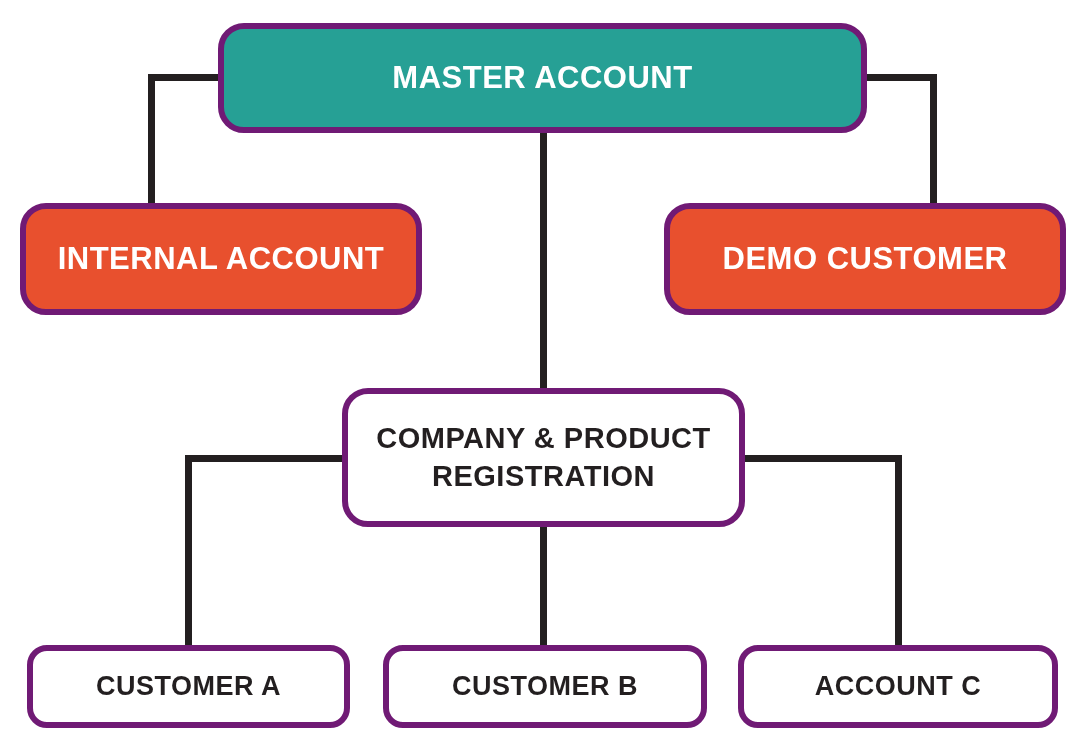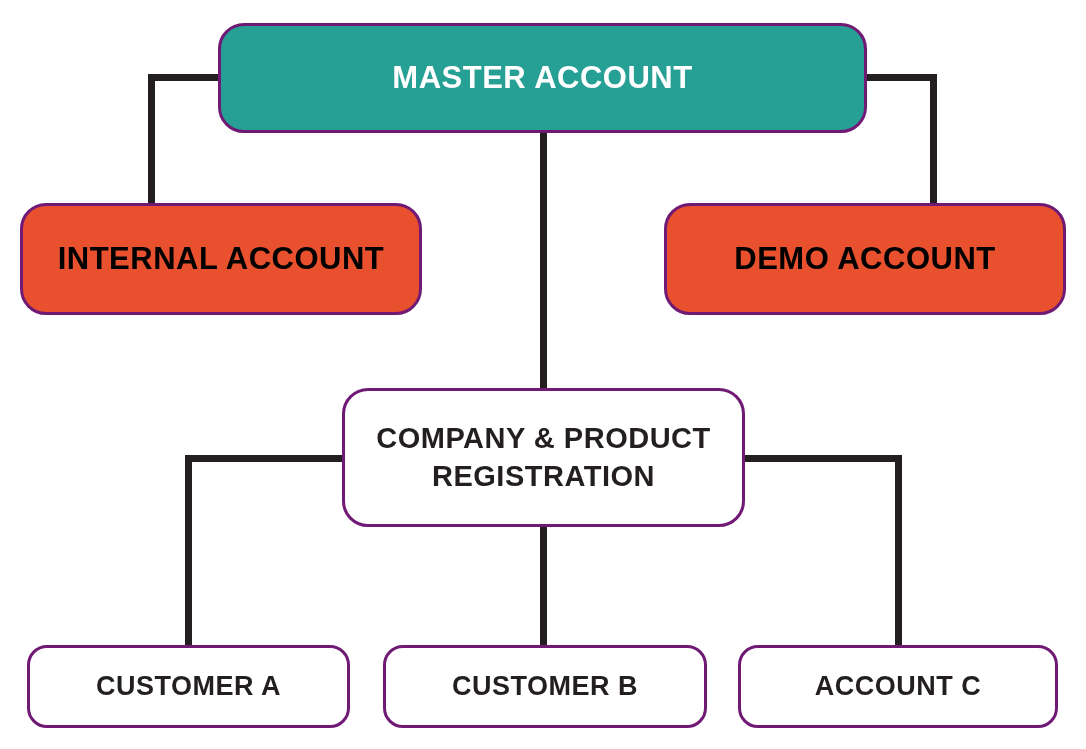--- a/index.html
+++ b/index.html
@@ -31,34 +31,34 @@
   .conn-reg-right-h    { left: 742px; top: 455px; width: 160px; height: 7px; }
   .conn-reg-right-v    { left: 895px; top: 455px; width: 7px;   height: 192px; }
   .conn-reg-bottom-v   { left: 540px; top: 524px; width: 7px;   height: 123px; }
   
   .node {
     position: absolute;
     z-index: 2;
     display: flex;
     align-items: center;
     justify-content: center;
-    border: 3px solid #701a75;
+    border: 6px solid #701a75;
     box-sizing: border-box;
     text-align: center;
     font-weight: bold;
     letter-spacing: 0.5px;
   }
   .node-master {
     left: 218px; top: 23px; width: 649px; height: 110px;
     background: #26a095; color: #ffffff;
     border-radius: 26px; font-size: 31px;
   }
   .node-orange {
     top: 203px; width: 402px; height: 112px;
-    background: #e8502e; color: #000000;
+    background: #e8502e; color: #ffffff;
     border-radius: 26px; font-size: 31px;
   }
   .node-internal { left: 20px; }
   .node-demo     { left: 664px; }
   .node-registration {
     left: 342px; top: 388px; width: 403px; height: 139px;
     background: #ffffff; color: #231f20;
     border-radius: 26px; font-size: 29px; line-height: 1.3;
     padding: 12px 18px;
   }
@@ -90,21 +90,21 @@
 
   <div class="node node-master">
     <span class="node-label">MASTER ACCOUNT</span>
   </div>
 
   <div class="node node-orange node-internal">
     <span class="node-label">INTERNAL ACCOUNT</span>
   </div>
 
   <div class="node node-orange node-demo">
-    <span class="node-label">DEMO ACCOUNT</span>
+    <span class="node-label">DEMO CUSTOMER</span>
   </div>
 
   <div class="node node-registration">
     <span class="node-label">COMPANY &amp; PRODUCT REGISTRATION</span>
   </div>
 
   <div class="node node-customer node-customer-a">
     <span class="node-label">CUSTOMER A</span>
   </div>
 

